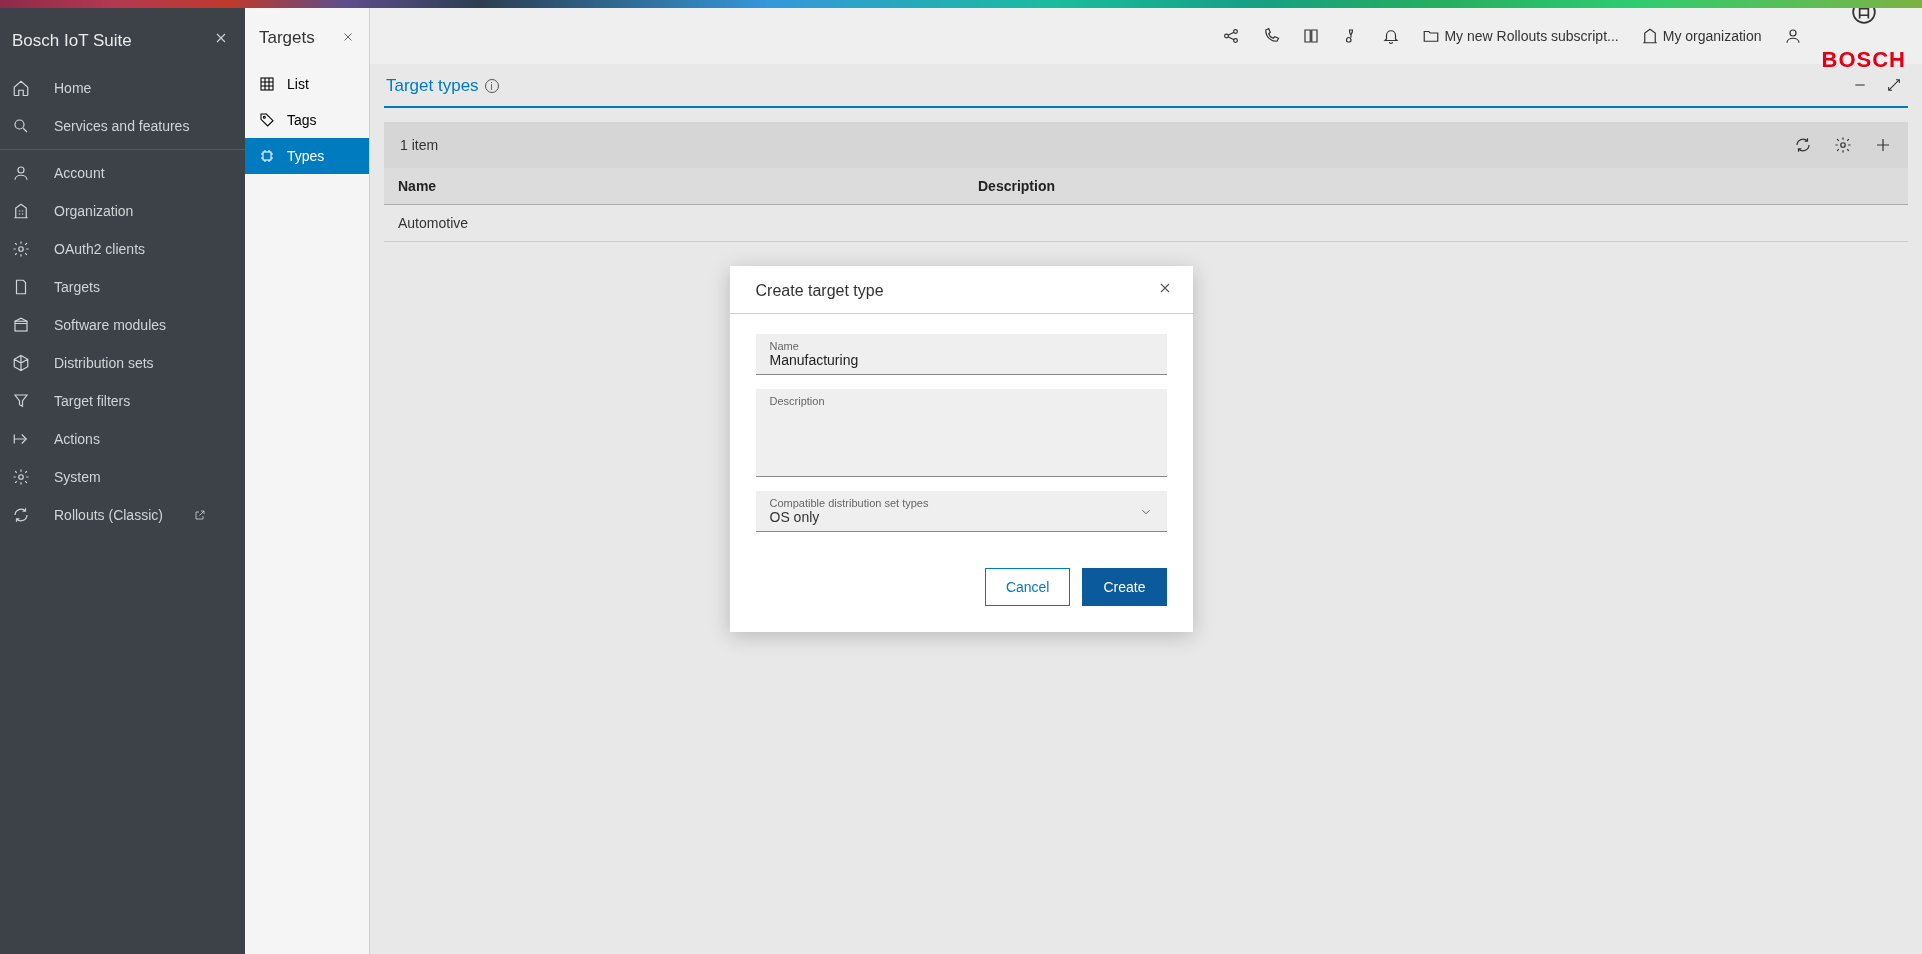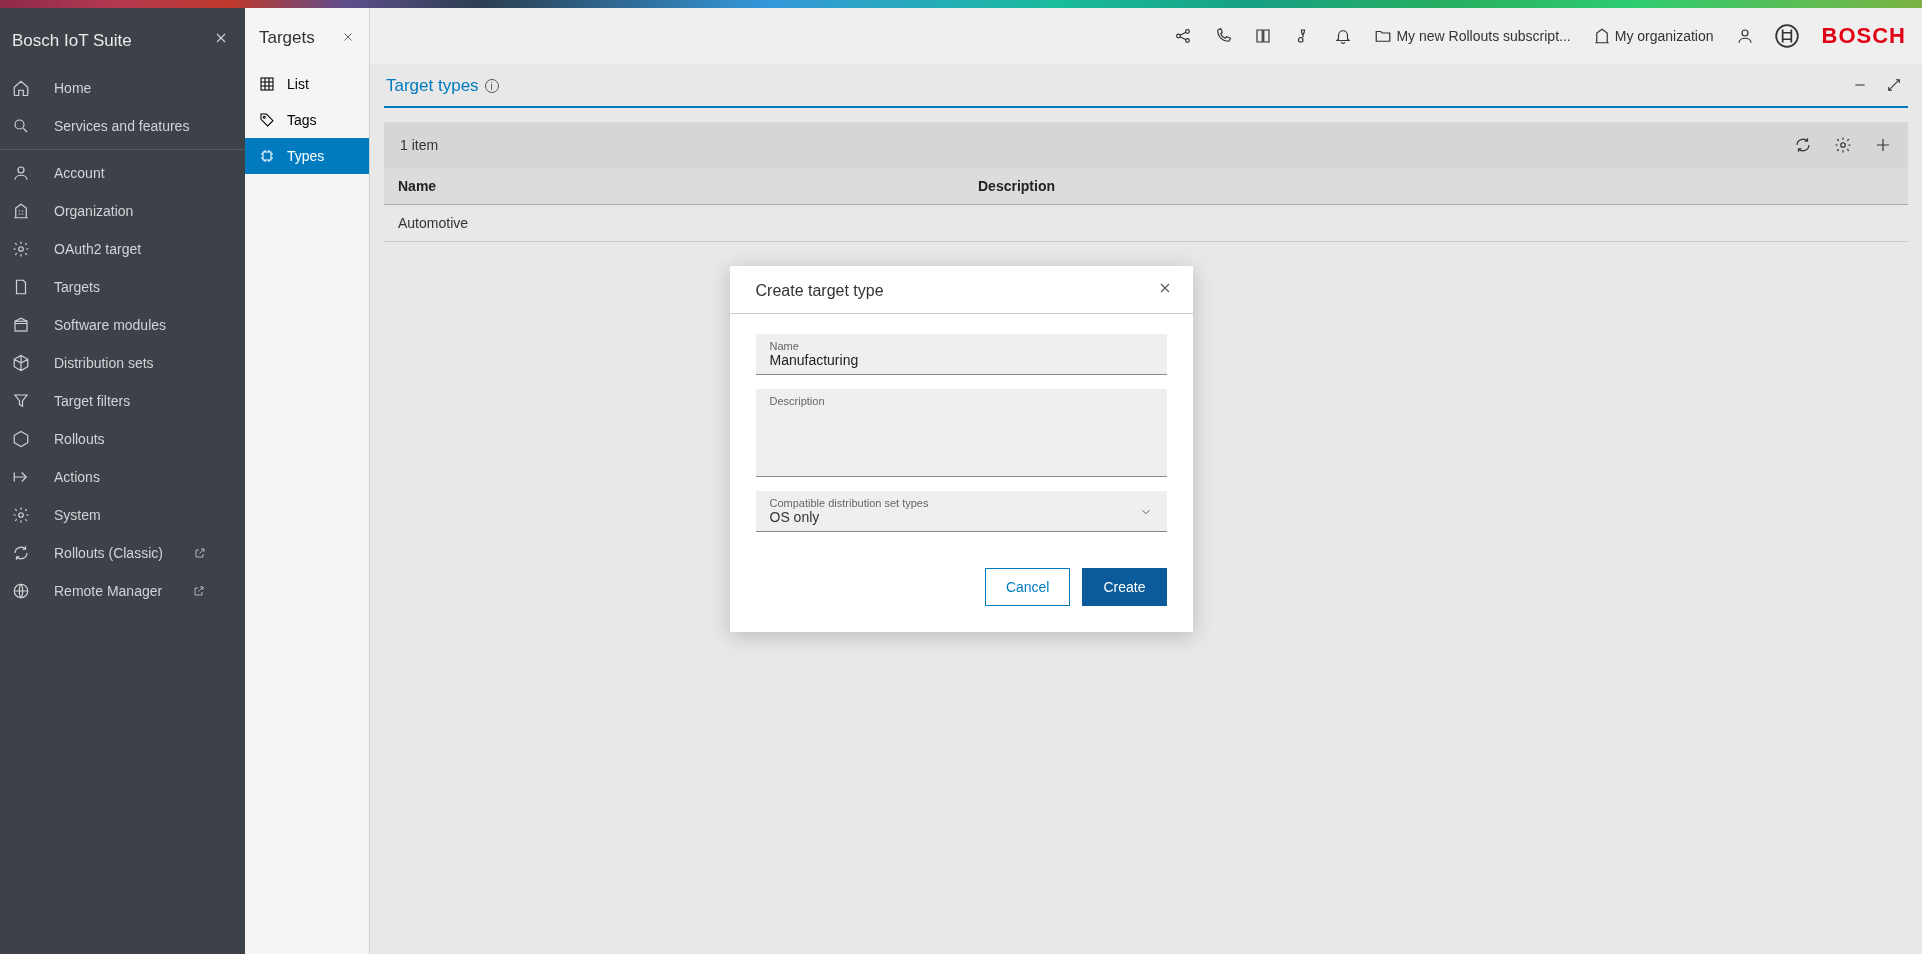--- a/index.html
+++ b/index.html
@@ -25,21 +25,21 @@
 .subpanel-close { color: #555; cursor: pointer; }
 .subpanel-item { display: flex; align-items: center; gap: 12px; padding: 10px 14px; cursor: pointer; color: #000000; }
 .subpanel-item.active { background: #007bc0; color: #fff; }
 .subpanel-item .icon { width: 16px; height: 16px; display: inline-flex; }
 
 
 .main { flex: 1; display: flex; flex-direction: column; background: #e8e8e8; min-width: 0; }
 .topbar { height: 64px; background: #efefef; display: flex; align-items: center; justify-content: flex-end; padding: 8px 16px 0 16px; gap: 6px; border-bottom: 1px solid transparent; }
 .topbar .tb-item { display: inline-flex; align-items: center; gap: 4px; padding: 6px 8px; cursor: pointer; color: #333; }
 .topbar .tb-icon { width: 18px; height: 18px; }
-.bosch-logo { display: flex; align-items: center; gap: 22px; margin-left: 6px; }
+.bosch-logo { display: flex; align-items: center; gap: 22px; margin-left: 6px; flex-direction: column; }
 .bosch-text { color: #e20015; font-weight: 700; font-size: 22px; letter-spacing: 1px; }
 
 .section-header { display: flex; align-items: center; justify-content: space-between; padding: 12px 20px 10px 16px; }
 .section-title { color: #007bc0; font-size: 17px; display: flex; align-items: center; gap: 6px; }
 .section-title .info { width: 14px; height: 14px; border: 1.5px solid #555; border-radius: 50%; display: inline-flex; align-items: center; justify-content: center; font-size: 10px; color: #555; }
 .section-underline { height: 2px; background: #007bc0; margin: 0 14px; }
 
 .panel { margin: 14px; background: #e0e0e0; border-radius: 2px; }
 .panel-bar { display: flex; align-items: center; justify-content: space-between; padding: 14px 16px; background: #d6d6d6; }
 .panel-bar-right { display: flex; gap: 22px; }
@@ -125,21 +125,21 @@
           </span>
         <span>Organization</span>
       </div>
       <div class="sidebar-item">
         <span class="icon">
             <svg width="18" height="18" viewBox="0 0 24 24">
               <circle cx="12" cy="12" r="3"></circle>
               <path d="M12 2v3M12 19v3M4.2 4.2l2.1 2.1M17.7 17.7l2.1 2.1M2 12h3M19 12h3M4.2 19.8l2.1-2.1M17.7 6.3l2.1-2.1"></path>
             </svg>
           </span>
-        <span>OAuth2 target</span>
+        <span>OAuth2 clients</span>
       </div>
       <div class="sidebar-item">
         <span class="icon">
             <svg width="18" height="18" viewBox="0 0 24 24">
               <path d="M6 3h9l3 3v15H6z"></path>
             </svg>
           </span>
         <span>Targets</span>
       </div>
       <div class="sidebar-item">
@@ -163,28 +163,20 @@
         <span class="icon">
             <svg width="18" height="18" viewBox="0 0 24 24">
               <path d="M4 4h16l-6 8v7l-4-2v-5z"></path>
             </svg>
           </span>
         <span>Target filters</span>
       </div>
       <div class="sidebar-item">
         <span class="icon">
             <svg width="18" height="18" viewBox="0 0 24 24">
-              <path d="M12 2l9 5v10l-9 5-9-5V7z"></path>
-            </svg>
-          </span>
-        <span>Rollouts</span>
-      </div>
-      <div class="sidebar-item">
-        <span class="icon">
-            <svg width="18" height="18" viewBox="0 0 24 24">
               <path d="M3 12h14M13 6l6 6-6 6M3 6v12"></path>
             </svg>
           </span>
         <span>Actions</span>
       </div>
       <div class="sidebar-item">
         <span class="icon">
             <svg width="18" height="18" viewBox="0 0 24 24">
               <circle cx="12" cy="12" r="3"></circle>
               <path d="M12 2v3M12 19v3M4.2 4.2l2.1 2.1M17.7 17.7l2.1 2.1M2 12h3M19 12h3M4.2 19.8l2.1-2.1M17.7 6.3l2.1-2.1"></path>
@@ -192,34 +184,20 @@
           </span>
         <span>System</span>
       </div>
       <div class="sidebar-item">
         <span class="icon">
             <svg width="18" height="18" viewBox="0 0 24 24">
               <path d="M4 12a8 8 0 0114-5M20 12a8 8 0 01-14 5M18 3v4h-4M6 21v-4h4"></path>
             </svg>
           </span>
         <span>Rollouts (Classic)</span>
-        <span class="icon ext-icon">
-            <svg width="12" height="12" viewBox="0 0 24 24">
-              <path d="M14 4h6v6M20 4l-9 9M18 14v6H4V6h6"></path>
-            </svg>
-          </span>
-      </div>
-      <div class="sidebar-item">
-        <span class="icon">
-            <svg width="18" height="18" viewBox="0 0 24 24">
-              <circle cx="12" cy="12" r="9"></circle>
-              <path d="M3 12h18M12 3c3 3 3 15 0 18M12 3c-3 3-3 15 0 18"></path>
-            </svg>
-          </span>
-        <span>Remote Manager</span>
         <span class="icon ext-icon">
             <svg width="12" height="12" viewBox="0 0 24 24">
               <path d="M14 4h6v6M20 4l-9 9M18 14v6H4V6h6"></path>
             </svg>
           </span>
       </div>
     </nav>
   </aside>
 
   <aside class="subpanel">

